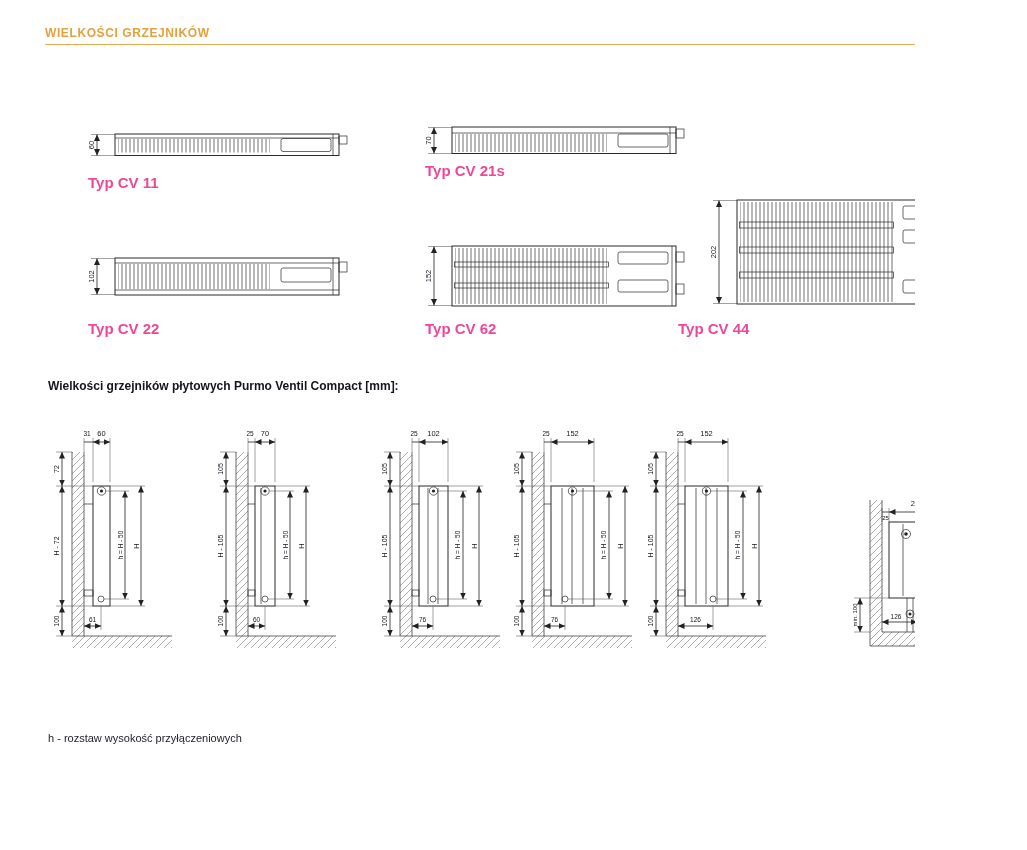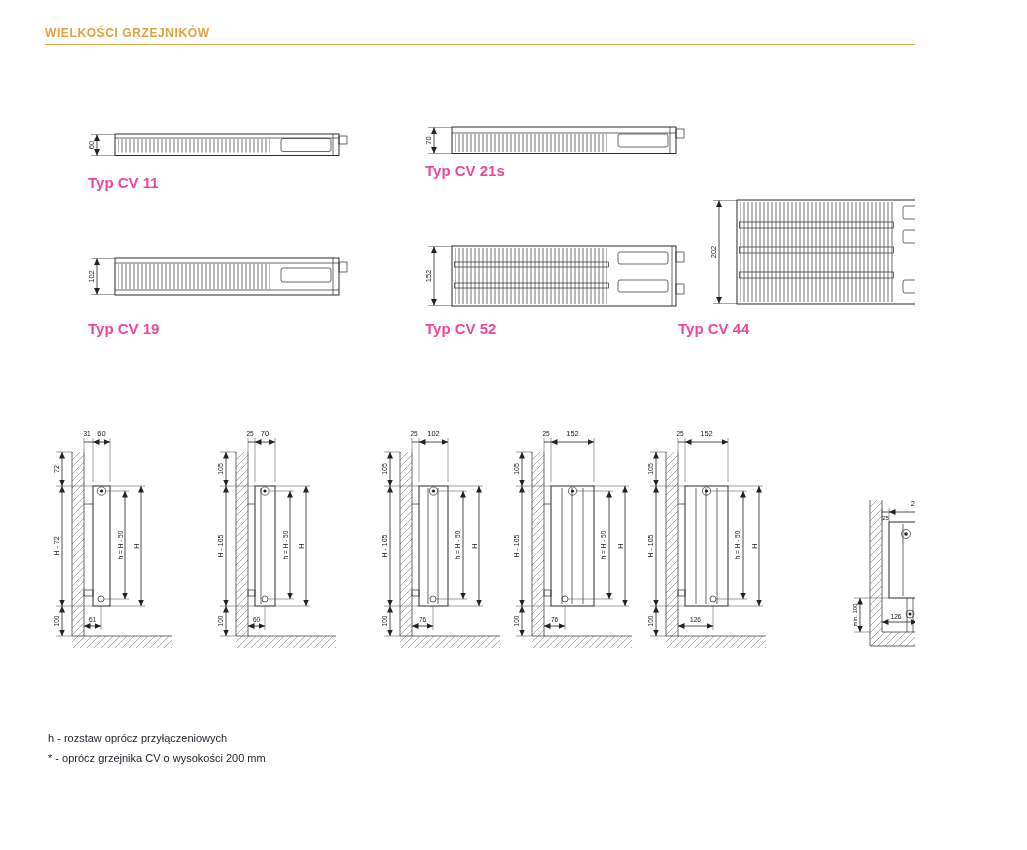--- a/index.html
+++ b/index.html
@@ -97,21 +97,21 @@
     <g>
       <rect class="ol" x="30" y="6" width="224" height="37"></rect>
       <line class="ol2" x1="30" y1="11" x2="254" y2="11"></line>
         <line class="ol2" x1="30" y1="38" x2="254" y2="38"></line>
       <rect x="33" y="12" width="152" height="25" fill="url(#f3)"></rect>
       <rect class="ol2" x="196" y="16" width="50" height="14" rx="2" fill="#fff"></rect>
       <line class="ol2" x1="248" y1="6" x2="248" y2="43"></line>
       <rect class="ol2" x="254" y="10" width="8" height="10" fill="#fff"></rect>
     </g>
   </svg>
-  <div class="abs type-label" style="left:88px;top:320px">Typ CV 19</div>
+  <div class="abs type-label" style="left:88px;top:320px">Typ CV 22</div>
 
   <svg style="left:422px;top:240px" width="272" height="72">
     <defs>
       <pattern id="f4" width="4" height="8" patternUnits="userSpaceOnUse">
           <line x1="1" y1="0" x2="1" y2="8" stroke="#707070" stroke-width="1"></line>
         </pattern>
       <marker id="m4" markerWidth="7" markerHeight="6" refX="6.5" refY="3" orient="auto-start-reverse" markerUnits="userSpaceOnUse">
           <path d="M0,0L6.5,3L0,6Z" fill="#222"></path>
         </marker>
     </defs>
@@ -126,21 +126,21 @@
       <rect x="33" y="8" width="152" height="56" fill="url(#f4)"></rect>
       <rect class="ol2" x="32.5" y="22" width="154" height="5" fill="#fff"></rect>
       <rect class="ol2" x="32.5" y="43" width="154" height="5" fill="#fff"></rect>
       <rect class="ol2" x="196" y="12" width="50" height="12" rx="2" fill="#fff"></rect>
       <rect class="ol2" x="196" y="40" width="50" height="12" rx="2" fill="#fff"></rect>
       <line class="ol2" x1="250" y1="6" x2="250" y2="66"></line>
       <rect class="ol2" x="254" y="12" width="8" height="10" fill="#fff"></rect>
       <rect class="ol2" x="254" y="44" width="8" height="10" fill="#fff"></rect>
     </g>
   </svg>
-  <div class="abs type-label" style="left:425px;top:320px">Typ CV 52</div>
+  <div class="abs type-label" style="left:425px;top:320px">Typ CV 62</div>
 
   <svg style="left:707px;top:194px" width="272" height="116">
     <defs>
       <pattern id="f5" width="4" height="8" patternUnits="userSpaceOnUse">
           <line x1="1" y1="0" x2="1" y2="8" stroke="#707070" stroke-width="1"></line>
         </pattern>
       <marker id="m5" markerWidth="7" markerHeight="6" refX="6.5" refY="3" orient="auto-start-reverse" markerUnits="userSpaceOnUse">
           <path d="M0,0L6.5,3L0,6Z" fill="#222"></path>
         </marker>
     </defs>
@@ -159,20 +159,21 @@
       <rect class="ol2" x="196" y="12" width="50" height="13" rx="2" fill="#fff"></rect>
       <rect class="ol2" x="196" y="36" width="50" height="13" rx="2" fill="#fff"></rect>
       <rect class="ol2" x="196" y="86" width="50" height="13" rx="2" fill="#fff"></rect>
       <line class="ol2" x1="250" y1="6" x2="250" y2="110"></line>
       <rect class="ol2" x="254" y="20" width="8" height="16" fill="#fff"></rect>
       <rect class="ol2" x="254" y="74" width="8" height="16" fill="#fff"></rect>
     </g>
   </svg>
   <div class="abs type-label" style="left:678px;top:320px">Typ CV 44</div>
 
+  <div class="abs section-title" style="left:48px;top:379px">Wielkości grzejników płytowych Purmo Ventil Compact [mm]:</div>
 
   <svg style="left:52px;top:424px" width="158" height="242">
     <defs>
       <pattern id="h1" width="7" height="7" patternUnits="userSpaceOnUse">
           <line x1="0" y1="7" x2="7" y2="0" stroke="#9a9a9a" stroke-width="0.8"></line>
         </pattern>
       <marker id="k1" markerWidth="7" markerHeight="6" refX="6.5" refY="3" orient="auto-start-reverse" markerUnits="userSpaceOnUse">
           <path d="M0,0L6.5,3L0,6Z" fill="#222"></path>
         </marker>
     </defs>
@@ -507,17 +508,16 @@
         <line class="xl" x1="22" y1="138" x2="6" y2="138"></line>
       <line class="dl" x1="12" y1="104" x2="12" y2="138" marker-start="url(#k6)" marker-end="url(#k6)"></line>
       <text class="dt" transform="rotate(-90 9 121)" x="9" y="121" text-anchor="middle" font-size="6">min. 100</text>
       <line class="xl" x1="69" y1="118" x2="69" y2="132"></line>
       <line class="dl" x1="34" y1="128" x2="69" y2="128" marker-start="url(#k6)" marker-end="url(#k6)"></line>
       <text class="dt" x="48" y="125" text-anchor="middle" font-size="6.5">126</text>
     </g>
   </svg>
 
   <div class="abs legend" style="left:48px;top:732px">
-    <div>h - rozstaw oprócz przyłączeniowych</div>
-    <div>* - oprócz grzejnika CV o wysokości 200 mm</div>
+    <div>h - rozstaw wysokość przyłączeniowych</div>
   </div>
 
 </div>
 
 </body></html>

